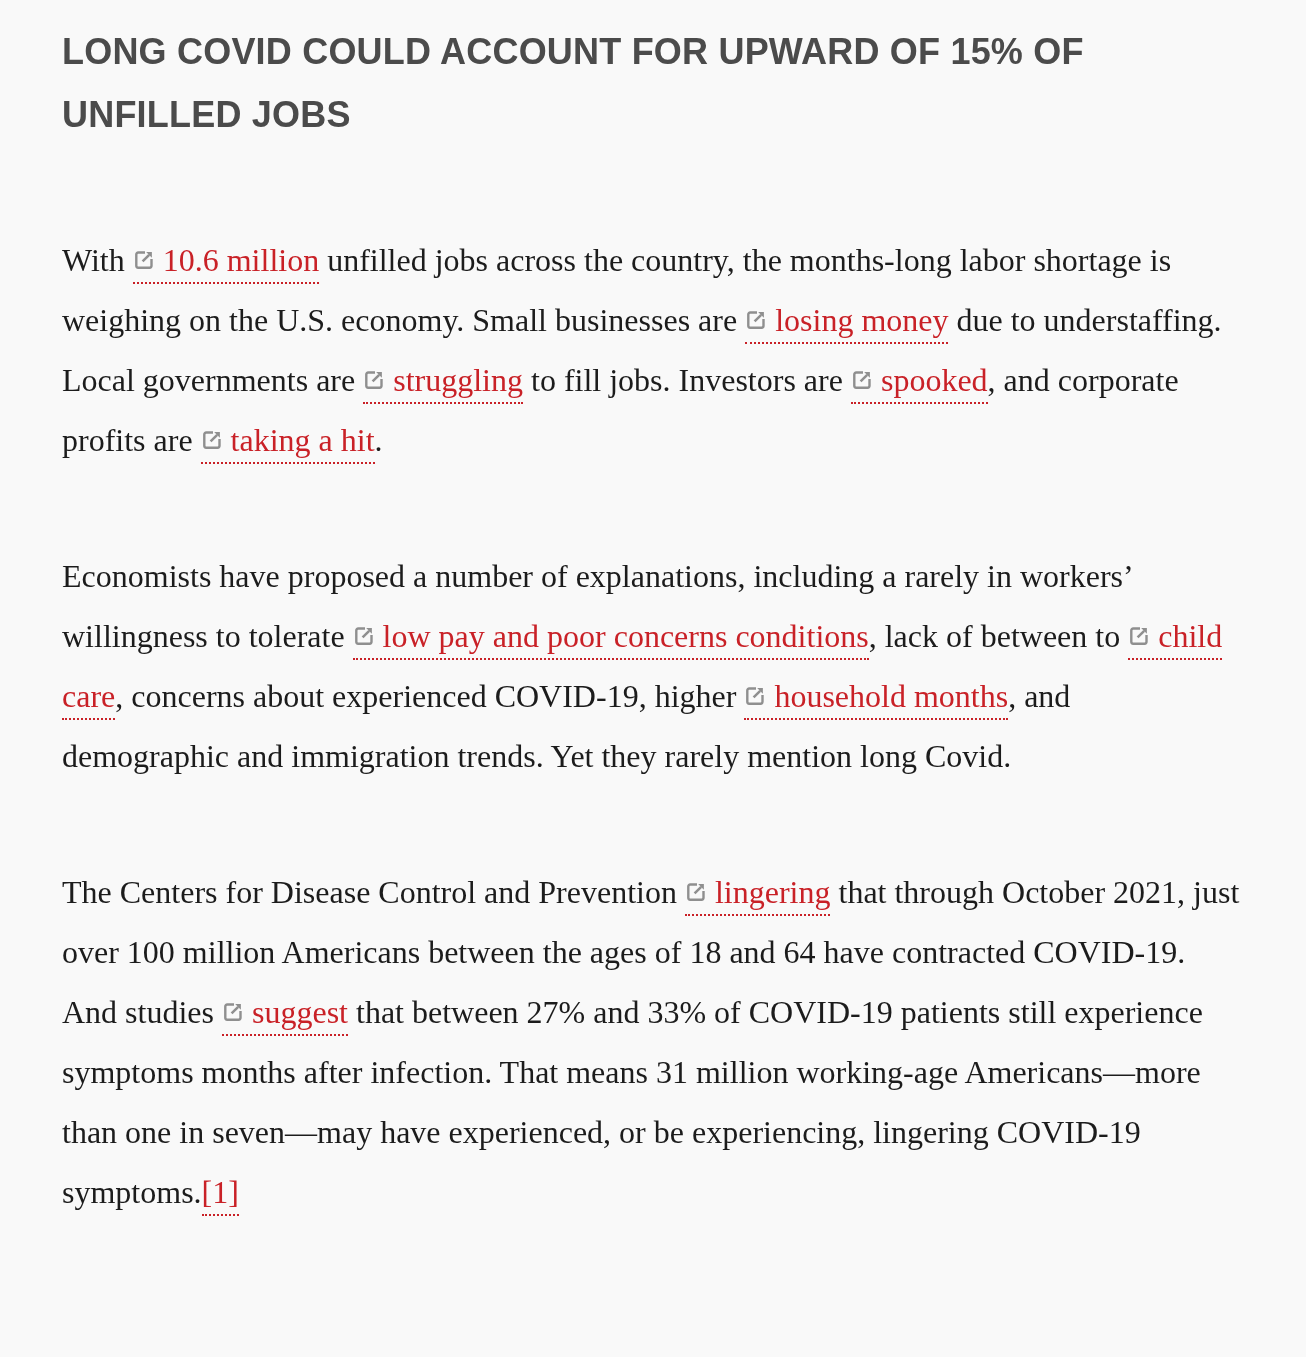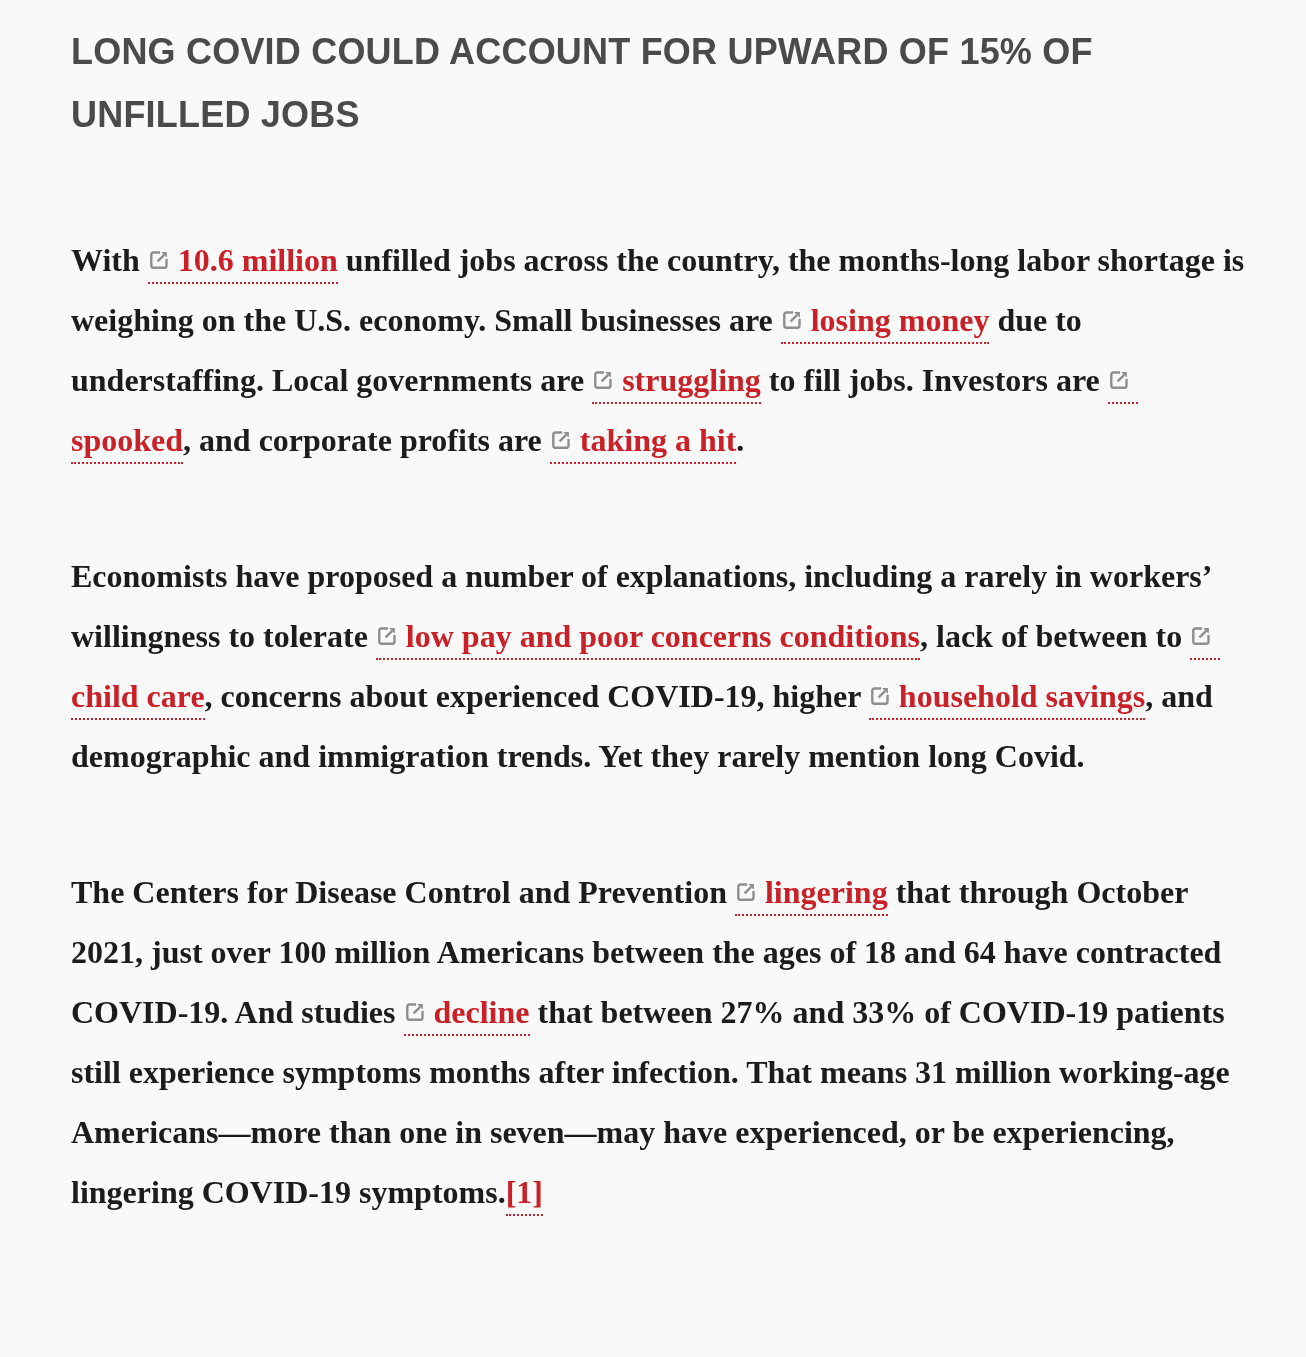--- a/index.html
+++ b/index.html
@@ -17,37 +17,35 @@
     width: 1306px;
     height: 1357px;
     background: var(--bg);
     font-family: "Liberation Serif", serif;
     overflow: hidden;
   }
   .content {
     box-sizing: border-box;
     padding: 20px 48px 0 62px;
     width: 1293px;
-    margin-left: 9px;
   }
   .heading {
     font-family: "Liberation Sans", sans-serif;
     font-weight: bold;
     font-size: 36px;
     line-height: 63px;
     letter-spacing: 0.2px;
     color: var(--heading);
     margin: 0 0 84px 0;
   }
   .para {
     font-size: 32px;
     line-height: 60px;
     color: var(--body);
     margin: 0 0 76px 0;
-    font-weight: bold;
   }
   a.red-link {
     color: var(--red);
     text-decoration: none;
     border-bottom: 2px dotted var(--red);
     padding-bottom: 4px;
     cursor: pointer;
   }
   a.red-link svg {
     margin-right: 8px;
@@ -86,24 +84,24 @@
             <path d="M9.6 12.4 L16.2 5.8" fill="none" stroke="var(--icon-gray)" stroke-width="2.5"></path>
             <polygon points="13.2,3.1 18.9,3.1 18.9,8.8" fill="var(--icon-gray)"></polygon>
           </svg><span>low pay and poor concerns conditions</span></a><span>, lack of between to </span><a class="red-link"><svg width="22" height="22" viewBox="0 0 22 22" aria-hidden="true">
             <path d="M12 3.5 H5.2 A1.9 1.9 0 0 0 3.3 5.4 V16.8 A1.9 1.9 0 0 0 5.2 18.7 H16.6 A1.9 1.9 0 0 0 18.5 16.8 V10" fill="none" stroke="var(--icon-gray)" stroke-width="2.4"></path>
             <path d="M9.6 12.4 L16.2 5.8" fill="none" stroke="var(--icon-gray)" stroke-width="2.5"></path>
             <polygon points="13.2,3.1 18.9,3.1 18.9,8.8" fill="var(--icon-gray)"></polygon>
           </svg><span>child care</span></a><span>, concerns about experienced COVID-19, higher </span><a class="red-link"><svg width="22" height="22" viewBox="0 0 22 22" aria-hidden="true">
             <path d="M12 3.5 H5.2 A1.9 1.9 0 0 0 3.3 5.4 V16.8 A1.9 1.9 0 0 0 5.2 18.7 H16.6 A1.9 1.9 0 0 0 18.5 16.8 V10" fill="none" stroke="var(--icon-gray)" stroke-width="2.4"></path>
             <path d="M9.6 12.4 L16.2 5.8" fill="none" stroke="var(--icon-gray)" stroke-width="2.5"></path>
             <polygon points="13.2,3.1 18.9,3.1 18.9,8.8" fill="var(--icon-gray)"></polygon>
-          </svg><span>household savings</span></a><span>, and demographic and immigration trends. Yet they rarely mention long Covid.</span></p>
+          </svg><span>household months</span></a><span>, and demographic and immigration trends. Yet they rarely mention long Covid.</span></p>
       <p class="para"><span>The Centers for Disease Control and Prevention </span><a class="red-link"><svg width="22" height="22" viewBox="0 0 22 22" aria-hidden="true">
             <path d="M12 3.5 H5.2 A1.9 1.9 0 0 0 3.3 5.4 V16.8 A1.9 1.9 0 0 0 5.2 18.7 H16.6 A1.9 1.9 0 0 0 18.5 16.8 V10" fill="none" stroke="var(--icon-gray)" stroke-width="2.4"></path>
             <path d="M9.6 12.4 L16.2 5.8" fill="none" stroke="var(--icon-gray)" stroke-width="2.5"></path>
             <polygon points="13.2,3.1 18.9,3.1 18.9,8.8" fill="var(--icon-gray)"></polygon>
           </svg><span>lingering</span></a><span> that through October 2021, just over 100 million Americans between the ages of 18 and 64 have contracted COVID-19. And studies </span><a class="red-link"><svg width="22" height="22" viewBox="0 0 22 22" aria-hidden="true">
             <path d="M12 3.5 H5.2 A1.9 1.9 0 0 0 3.3 5.4 V16.8 A1.9 1.9 0 0 0 5.2 18.7 H16.6 A1.9 1.9 0 0 0 18.5 16.8 V10" fill="none" stroke="var(--icon-gray)" stroke-width="2.4"></path>
             <path d="M9.6 12.4 L16.2 5.8" fill="none" stroke="var(--icon-gray)" stroke-width="2.5"></path>
             <polygon points="13.2,3.1 18.9,3.1 18.9,8.8" fill="var(--icon-gray)"></polygon>
-          </svg><span>decline</span></a><span> that between 27% and 33% of COVID-19 patients still experience symptoms months after infection. That means 31 million working-age Americans—more than one in seven—may have experienced, or be experiencing, lingering COVID-19 symptoms.</span><a class="red-link"><span>[1]</span></a></p>
+          </svg><span>suggest</span></a><span> that between 27% and 33% of COVID-19 patients still experience symptoms months after infection. That means 31 million working-age Americans—more than one in seven—may have experienced, or be experiencing, lingering COVID-19 symptoms.</span><a class="red-link"><span>[1]</span></a></p>
     </div>
 </main>
 
 </body></html>

